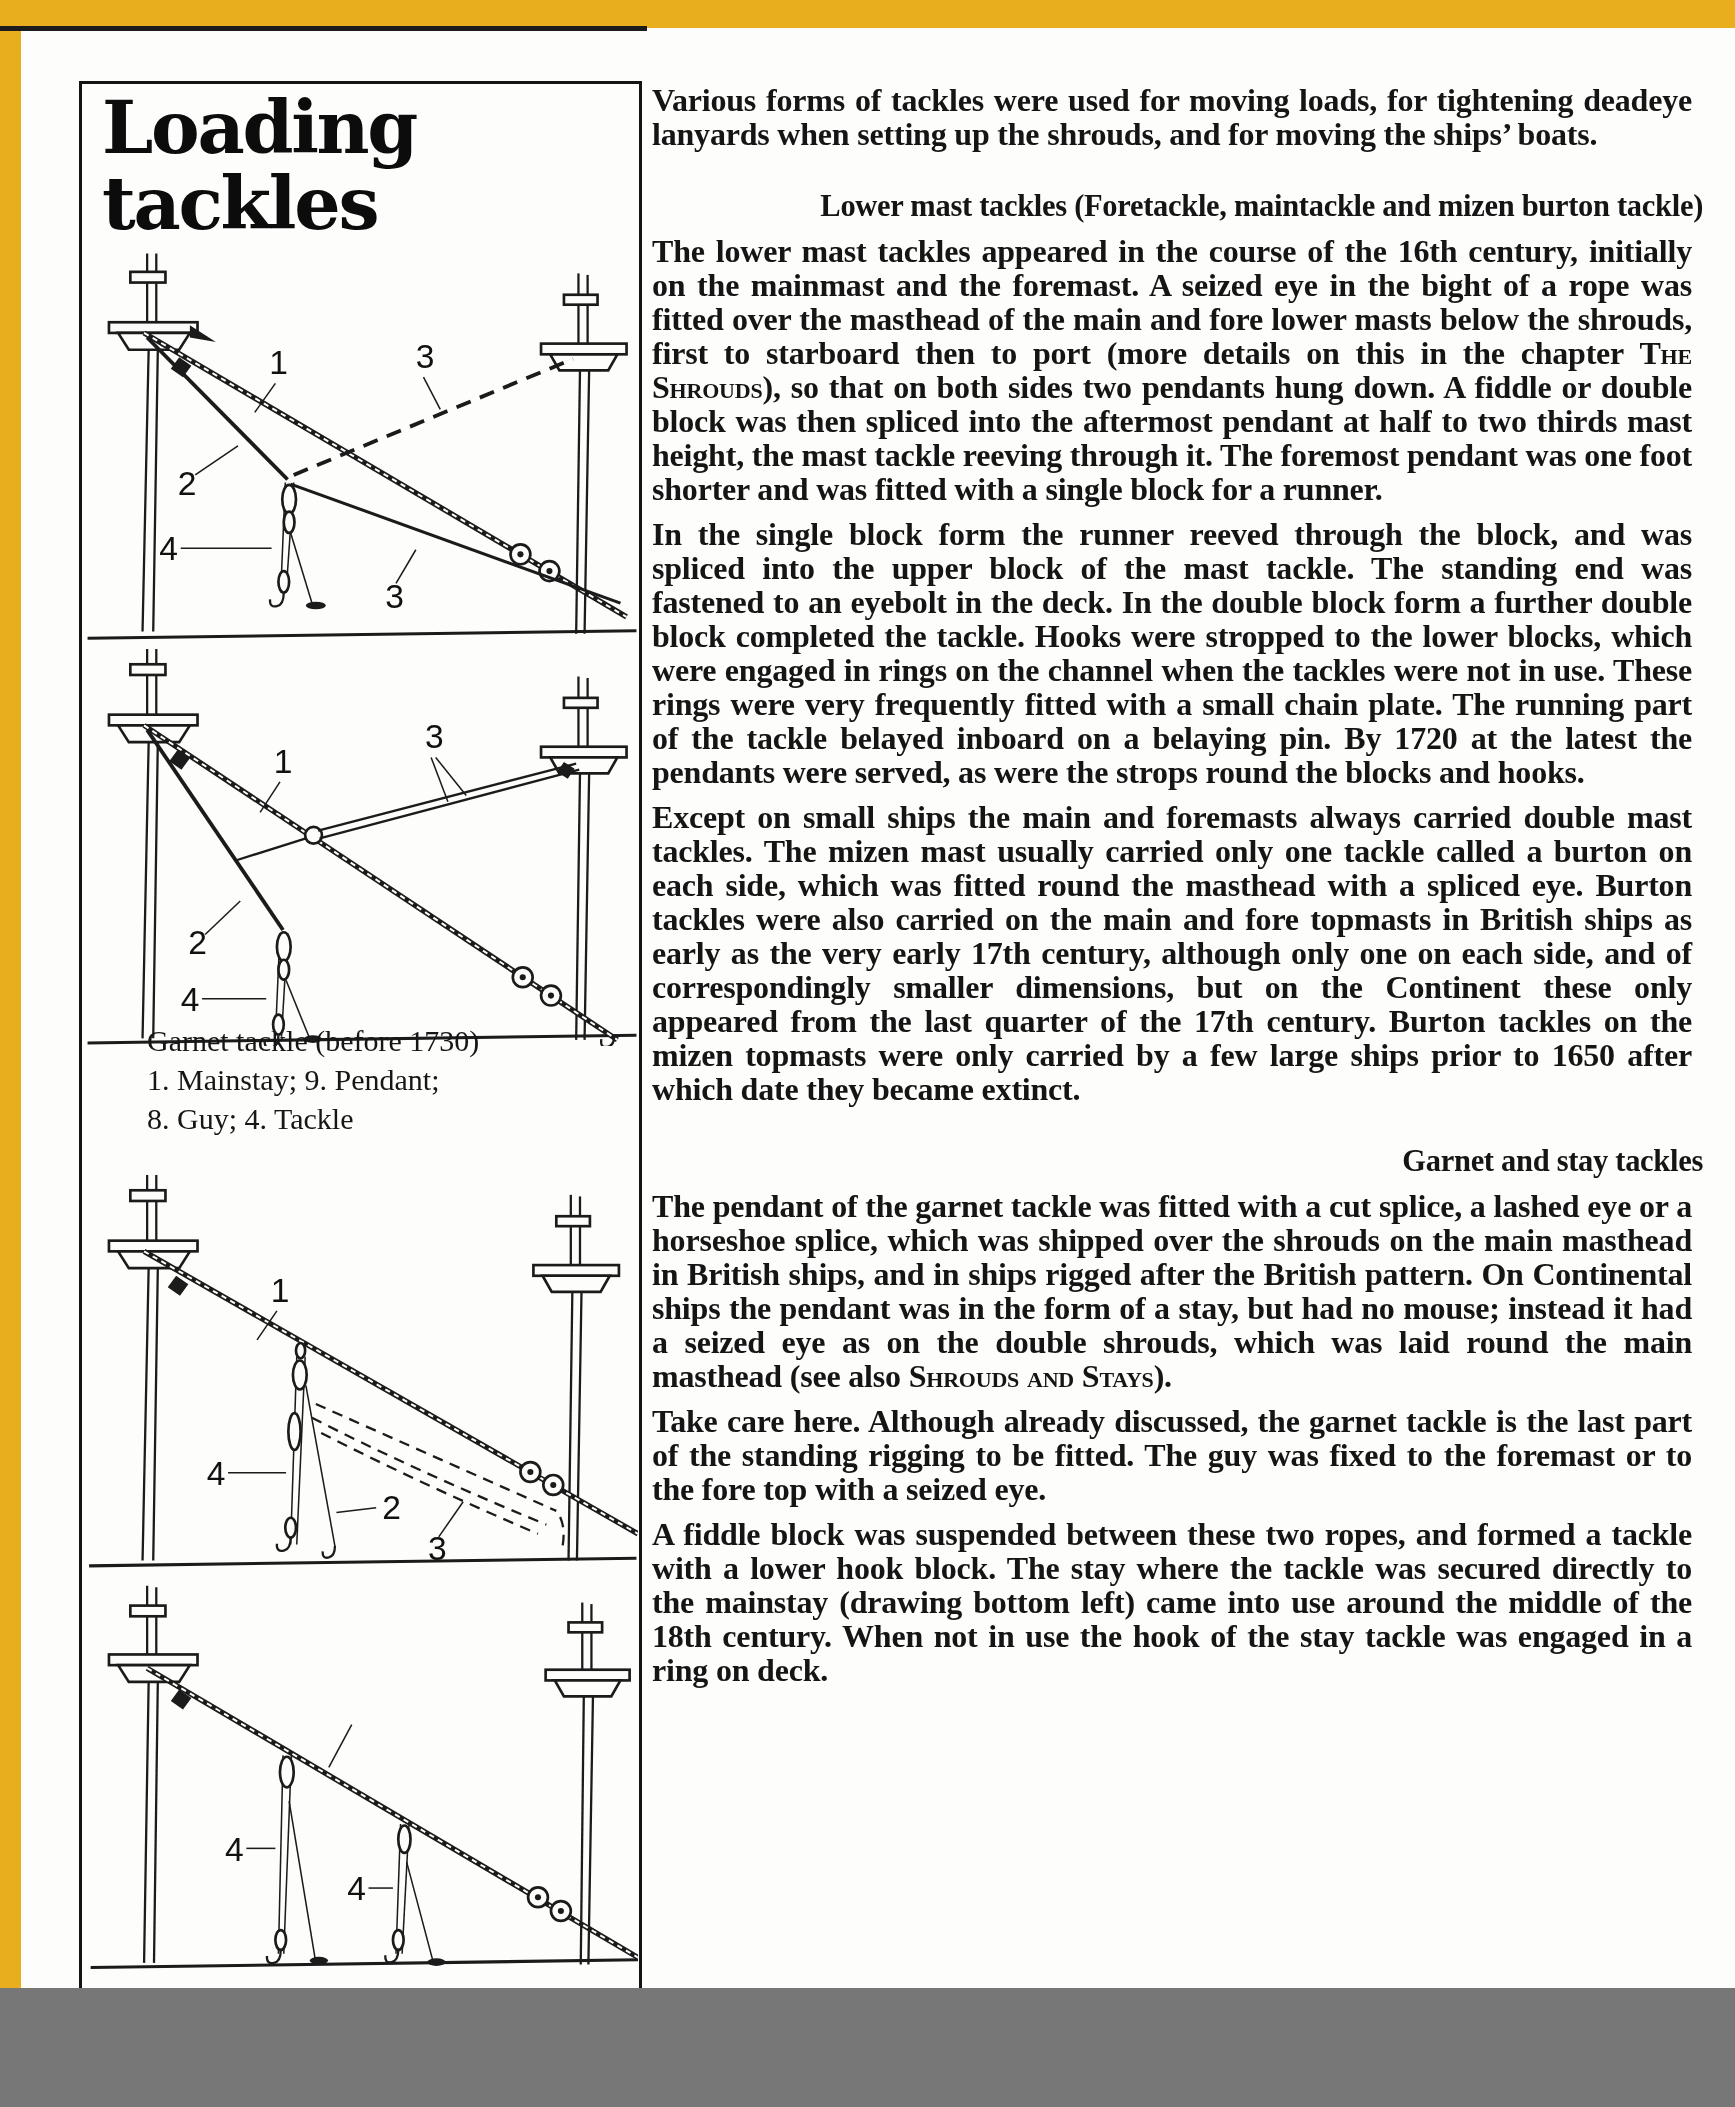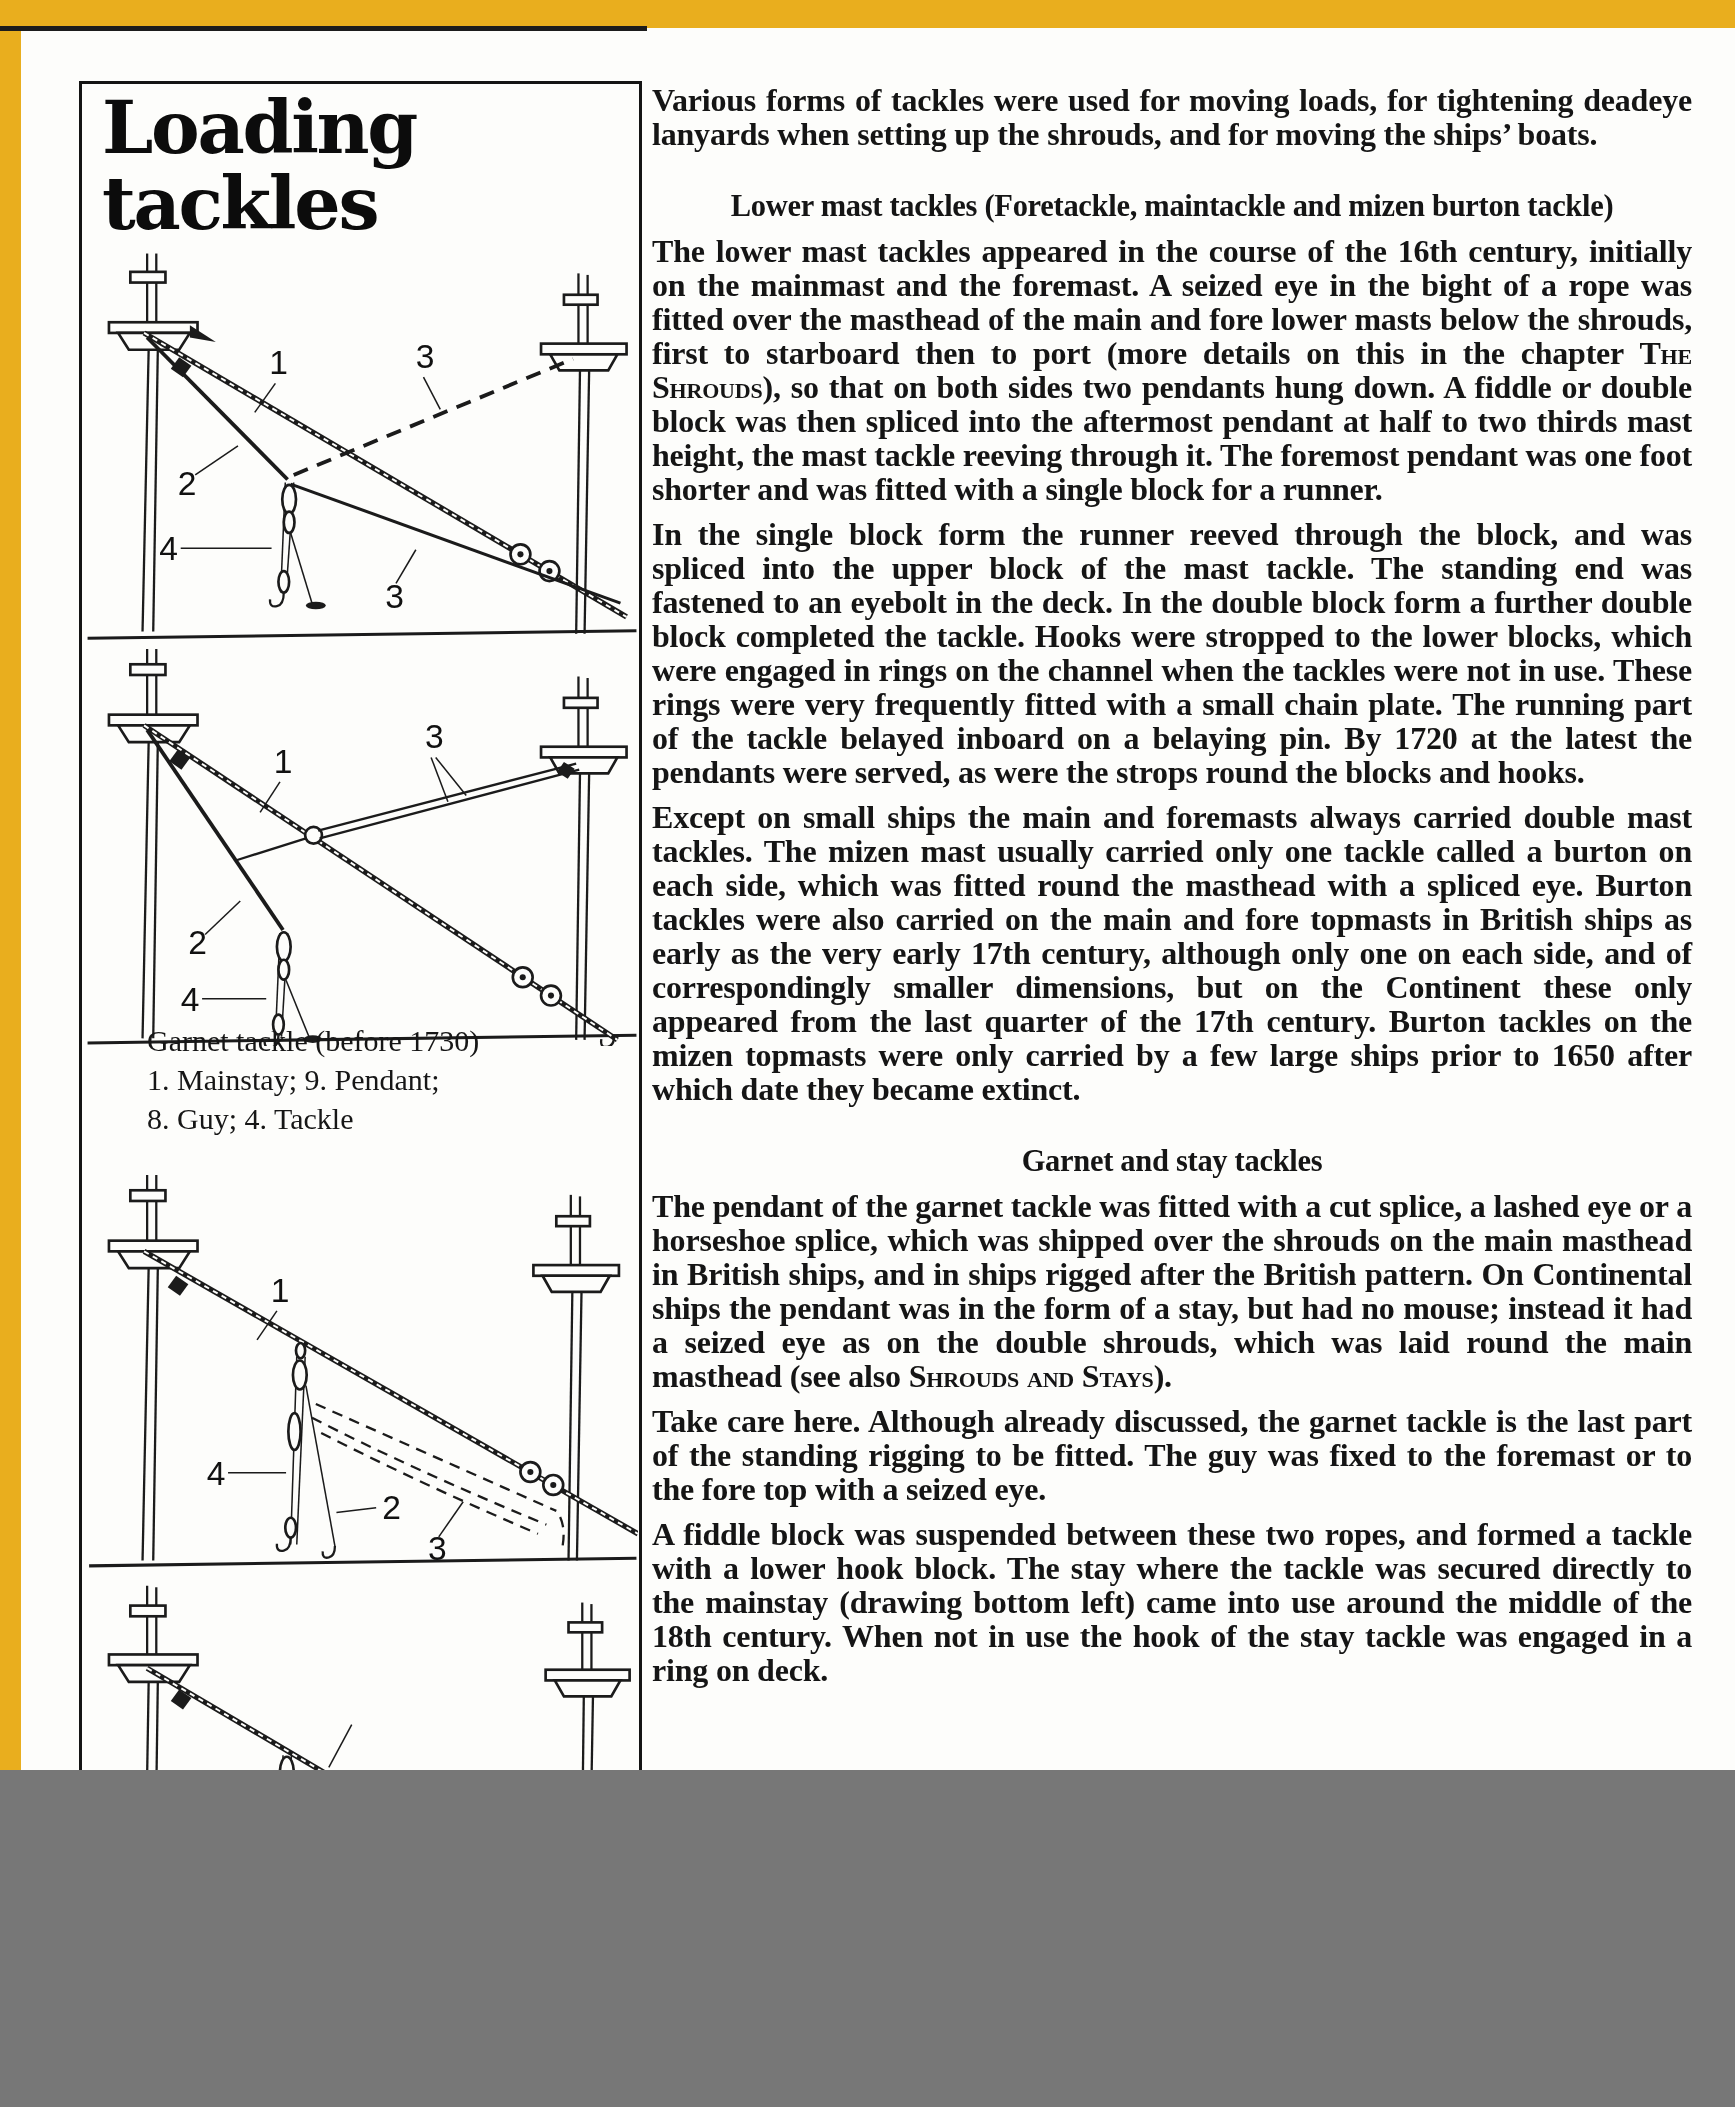--- a/index.html
+++ b/index.html
@@ -1,16 +1,16 @@
 <!DOCTYPE html>
 <html style="font-size:12.2px"><head>
 <meta charset="utf-8">
 <style>
   html,body{margin:0;padding:0;background:#777;}
-  #page{position:relative;width:1736px;height:1770px;background:#fdfdfb;overflow:hidden;
+  #page{position:relative;width:1736px;height:1988px;background:#fdfdfb;overflow:hidden;
         font-family:"Liberation Serif",serif;color:#151515;}
   
   .edge-top{position:absolute;left:0;top:0;width:1736px;height:27.5px;}
   .edge-left{position:absolute;left:0;top:0;width:21.4px;height:2108px;}
   .scanline-top{position:absolute;left:0;top:26px;width:647px;height:5.3px;background:#1c1c1c;}
   .edge-bottom{position:absolute;left:0;top:2094px;width:1736px;height:13.7px;
                background:linear-gradient(#e9e9e9,#9c9c9c);}
   
   .panel{position:absolute;left:79px;top:81px;width:557px;height:1971px;
          border:3.8px solid #141414;background:#fdfdfb;}
@@ -18,21 +18,21 @@
          font-weight:bold;font-size:73px;line-height:76px;letter-spacing:-2.3px;color:#0c0c0c;}
   .fig{position:absolute;left:83px;width:555px;height:397px;}
   #fig1{top:252px;} #fig2{top:649px;} #fig3{top:1175px;} #fig4{top:1572px;}
   .caption{position:absolute;font-size:30px;line-height:39px;color:#161616;white-space:nowrap;}
   #caption1{left:147px;top:1021px;}
   #caption2{left:139px;top:1914px;}
   
   .article{position:absolute;left:641px;top:72px;width:1062px;font-size:32px;
            line-height:34px;text-align:justify;letter-spacing:-0.2px;}
   .article p{margin:11px;font-weight:bold;}
-  .article .head{font-size:30.5px;font-weight:bold;margin:38px 0 0 0;letter-spacing:-0.3px;text-align:center;font-family:Liberation Serif, serif;}
+  .article .head{font-size:30.5px;font-weight:bold;margin:38px 0 0 0;letter-spacing:-0.3px;text-align:right;font-family:Liberation Serif, serif;}
   .sc{font-variant:small-caps;}
   .page-number{position:absolute;left:756px;top:2050px;width:198px;text-align:center;
            font-size:45px;color:#1b1b1b;}
   
   svg .t2{stroke:#1b1b1b;stroke-width:2;fill:none;}
   svg .t3{stroke:#1b1b1b;stroke-width:3;fill:none;}
   svg .t4{stroke:#1b1b1b;stroke-width:4;fill:none;}
   svg .t5{stroke:#1b1b1b;stroke-width:5;fill:none;}
   svg .rope{stroke:#1b1b1b;stroke-width:7;fill:none;}
   svg .ropehl{stroke:#fdfdfb;stroke-width:2.6;fill:none;stroke-dasharray:7 6;}

